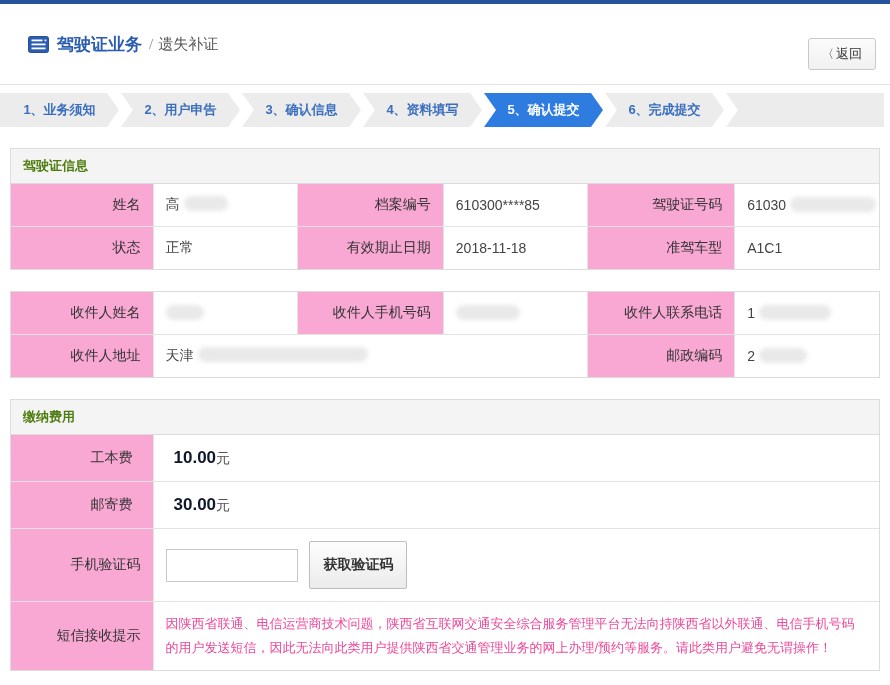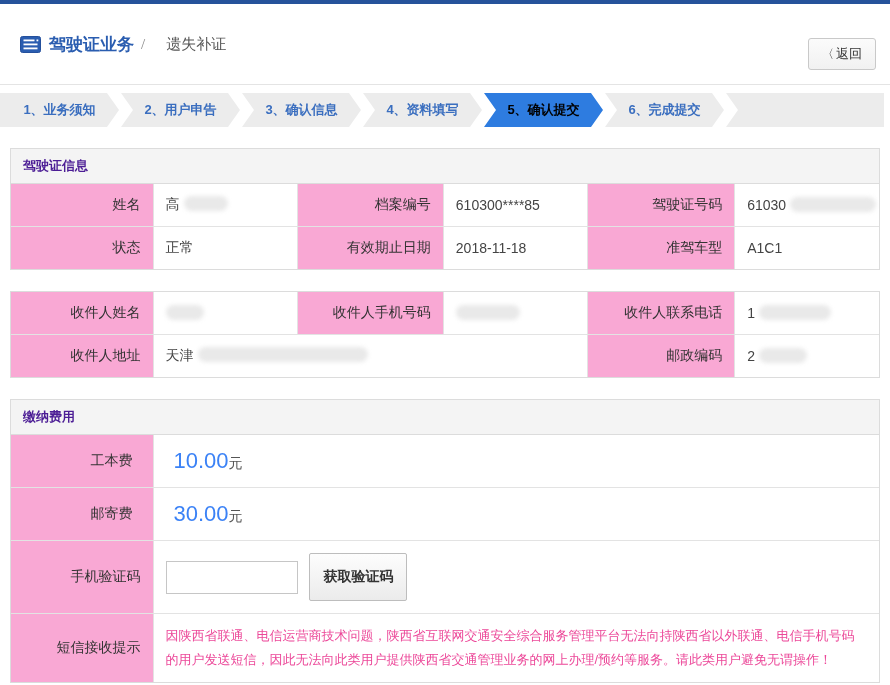--- a/index.html
+++ b/index.html
@@ -1,57 +1,57 @@
 <!DOCTYPE html>
 <html><head>
 <meta charset="utf-8">
 <style>
   * { box-sizing: border-box; margin: 0; padding: 0; }
   html,body { width: 890px; height: 685px; background:#fff; overflow:hidden;
     font-family:"Liberation Sans","DejaVu Sans",sans-serif; color:#333; }
 
   .topbar { height:4px; background:#26539b; }
 
-  .header { display:flex; align-items:center; padding:15px 14px 14px 20px;font-family:Liberation Serif, serif; }
+  .header { display:flex; align-items:center; padding:15px 14px 14px 28px;font-family:Liberation Serif, serif; }
   .hicon { width:21px; height:17px; display:inline-block; }
   .title { color:#2a5db0; font-size:17px; font-weight:bold; margin-left:8px; }
   .crumb-sep { color:#888; font-size:15px; margin-left:7px; }
-  .subtitle { color:#555; font-size:15px; margin-left:21px;text-align:center; }
+  .subtitle { color:#555; font-size:15px; margin-left:5px;text-align:center; }
   .back-btn { margin-left:auto; background:linear-gradient(#fbfbfb,#f1f1f1);
     border:1px solid #c9c9c9; border-radius:3px; padding:6px 13px;
     font-size:13px; color:#333; cursor:pointer; font-family:inherit;margin-top:19px; }
   .back-btn .chev { font-size:12px; margin-right:2px; }
   .header-rule { border-bottom:1px solid #e4e4e4; }
 
   .steps { display:flex; gap:2px; margin:8px 6px 16px 0; height:34px; }
   .step { width:119px; flex:none; background:#ececec; color:#3a6ebf;
     font-weight:bold; font-size:13px; text-align:center; line-height:34px; }
   .step.first { clip-path: polygon(0 0, calc(100% - 12px) 0, 100% 50%, calc(100% - 12px) 100%, 0 100%); }
   .step.mid   { clip-path: polygon(0 0, calc(100% - 12px) 0, 100% 50%, calc(100% - 12px) 100%, 0 100%, 12px 50%); }
-  .step.active { background:#2e7ce0; color:#000000; }
+  .step.active { background:#2e7ce0; color:#ffffff; }
   .step-filler { flex:1; background:#ececec;
     clip-path: polygon(0 0, 100% 0, 100% 100%, 0 100%, 12px 50%); }
 
   .section { margin:21px 10px 0; border:1px solid #dcdcdc; }
   .section-header { background:#f4f4f4; border-bottom:1px solid #dcdcdc;
-    padding:8px 12px; font-weight:bold; font-size:13px; color:#4c1d95; }
+    padding:8px 12px; font-weight:bold; font-size:13px; color:#4d7c0f; }
   table { width:100%; border-collapse:collapse; table-layout:fixed; font-size:14px; }
   td { border:1px solid #e3e3e3; padding:12px; overflow:hidden; white-space:nowrap; }
   td.lbl { background:#f9a8d4; text-align:right; color:#333; }
   td.val { background:#fff; color:#444; }
   tr td:first-child { border-left:none; }
   tr td:last-child { border-right:none; }
   tr:first-child td { border-top:none; }
   tr:last-child td { border-bottom:none; }
 
   .redacted { display:inline-block; height:15px; background:#e9e9e9;
     border-radius:8px; filter:blur(2px); vertical-align:-2px; margin-left:4px; }
 
   .fee-row td { padding:13px 20px; }
-  .price { color:#3b82f6; font-weight:normal; font-size:22px; }
+  .price { color:#0f172a; font-weight:bold; font-size:17px; }
   .unit { color:#555; font-size:14px; }
 
   .code-input { width:132px; height:33px; border:1px solid #c6c6c6;
     padding:0 8px; font-size:14px; font-family:inherit; vertical-align:middle; }
   .code-btn { height:48px; margin-left:8px; background:linear-gradient(#fdfdfd,#ebebeb);
     border:1px solid #bdbdbd; border-radius:2px; padding:0 13px; font-size:14px;
     font-weight:bold; color:#333; cursor:pointer; vertical-align:middle; font-family:inherit; }
 
   td.notice-cell { white-space:normal; padding:10px 12px; }
   .notice { color:#ec4899; font-size:13px; line-height:1.85; }

